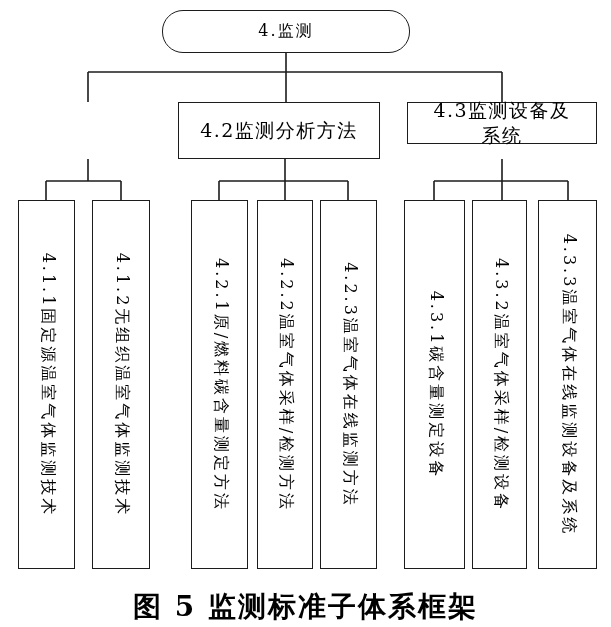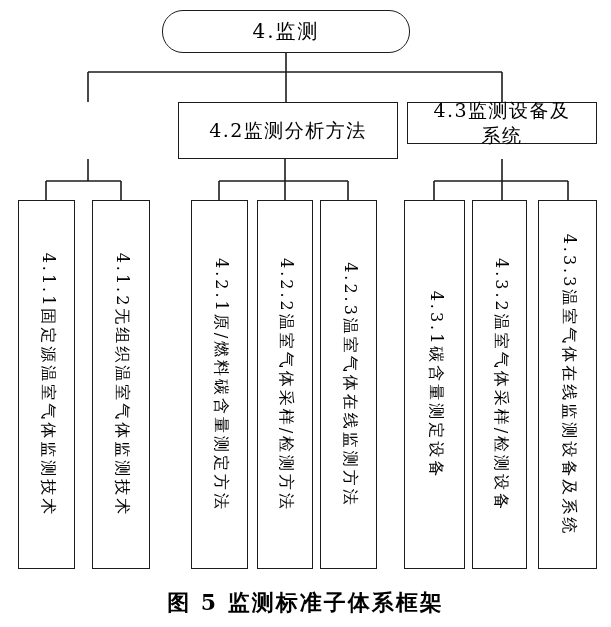--- a/index.html
+++ b/index.html
@@ -26,30 +26,30 @@
     box-sizing: border-box;
     border: 1.5px solid #1c1c1c;
     background: #ffffff;
     display: flex;
     align-items: center;
     justify-content: center;
     text-align: center;
   }
   .root-box {
     left: 162px; top: 10px; width: 248px; height: 43px;
-    font-size: 20px; letter-spacing: 2px; border-radius: 21px;
+    font-size: 16px; letter-spacing: 2px; border-radius: 21px;
   }
   .lvl2 {
     font-size: 19px;
     letter-spacing: 1.5px;
     line-height: 1.3;
     white-space: pre-line;
   }
   #branch-0 { left: 8px;   top: 102px; width: 160px; height: 57px; }
-  #branch-1 { left: 178px; top: 102px; width: 220px; height: 57px; }
+  #branch-1 { left: 178px; top: 102px; width: 202px; height: 57px; }
   #branch-2 { left: 407px; top: 102px; width: 190px; height: 42px; }
   .leaf {
     position: absolute;
     top: 200px;
     height: 369px;
     box-sizing: border-box;
     border: 1.5px solid #1c1c1c;
     background: #ffffff;
   }
   #leaf-0-0 { left: 18px;  width: 57px; }
@@ -68,21 +68,21 @@
     white-space: nowrap;
     font-size: 16px;
     letter-spacing: 3px;
   }
   .caption {
     position: absolute;
     left: 0;
     top: 588px;
     width: 611px;
     text-align: center;
-    font-size: 22px;
+    font-size: 28px;
     font-weight: bold;
     letter-spacing: 2px;
   }
 </style>
 </head>
 <body>
 
 <div class="canvas">
 
   <svg class="connectors" width="611" height="627" viewBox="0 0 611 627">

